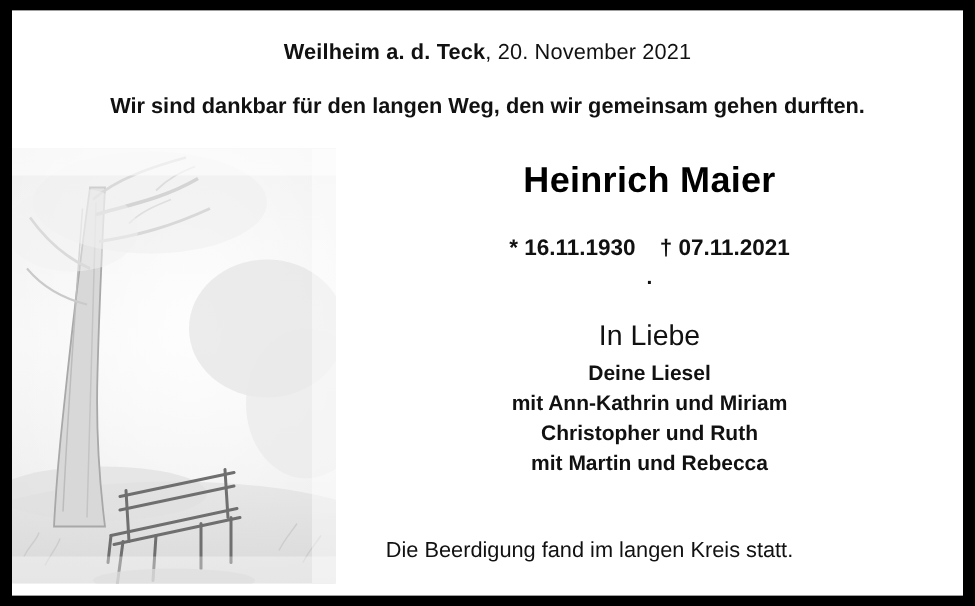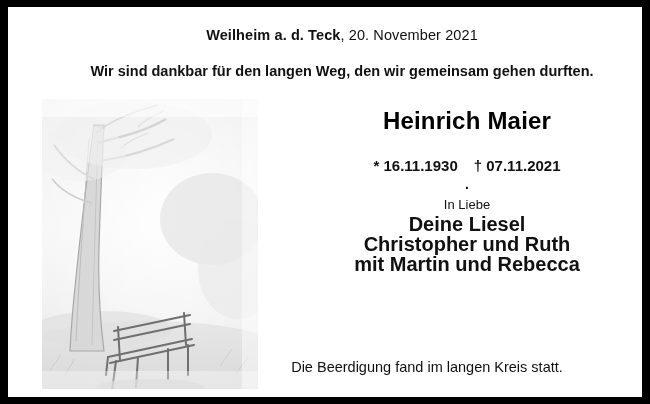--- a/index.html
+++ b/index.html
@@ -17,21 +17,20 @@
     position: relative;
     width: 650px;
     height: 404px;
     background: #ffffff;
     box-sizing: border-box;
     border-top: 7px solid #000000;
     border-bottom: 7px solid #000000;
     border-left: 8px solid #000000;
     border-right: 8px solid #000000;
     overflow: hidden;
-    padding-left: 34px;
   }
   .inner {
     position: relative;
     width: 100%;
     height: 100%;
     background: #ffffff;
   }
 
   
   .location-line {
@@ -103,29 +102,29 @@
     width: 16px;
   }
   .small-dot {
     margin-top: 4px;
     font-size: 14px;
     font-weight: bold;
     color: #111111;
     line-height: 12px;
   }
   .in-liebe {
-    margin-top: 7px;
-    font-size: 13px;
+    margin-top: 24px;
+    font-size: 19px;
     color: #111111;
   }
   .family-list {
     margin-top: 2px;
   }
   .family-list .fam {
-    font-size: 20px;
+    font-size: 14px;
     font-weight: bold;
     color: #111111;
     line-height: 20px;
   }
 
   
   .footer-line {
     position: absolute;
     bottom: 22px;
     left: 150px;
@@ -227,20 +226,21 @@
     <div class="text-col">
       <div class="deceased-name">Heinrich Maier</div>
       <div class="life-dates">
         <span>* 16.11.1930</span><span class="gap"></span><span>† 07.11.2021</span>
       </div>
       <div class="small-dot">.</div>
 
       <div class="in-liebe">In Liebe</div>
       <div class="family-list">
         <div class="fam">Deine Liesel</div>
+        <div class="fam">mit Ann-Kathrin und Miriam</div>
         <div class="fam">Christopher und Ruth</div>
         <div class="fam">mit Martin und Rebecca</div>
       </div>
     </div>
 
     <div class="footer-line">Die Beerdigung fand im langen Kreis statt.</div>
 
   </div>
 </div>
 

